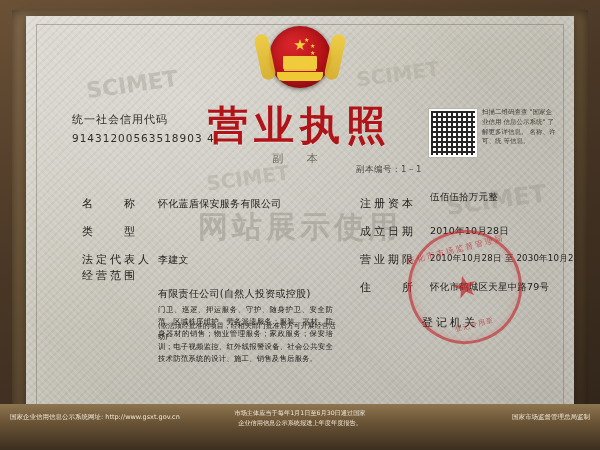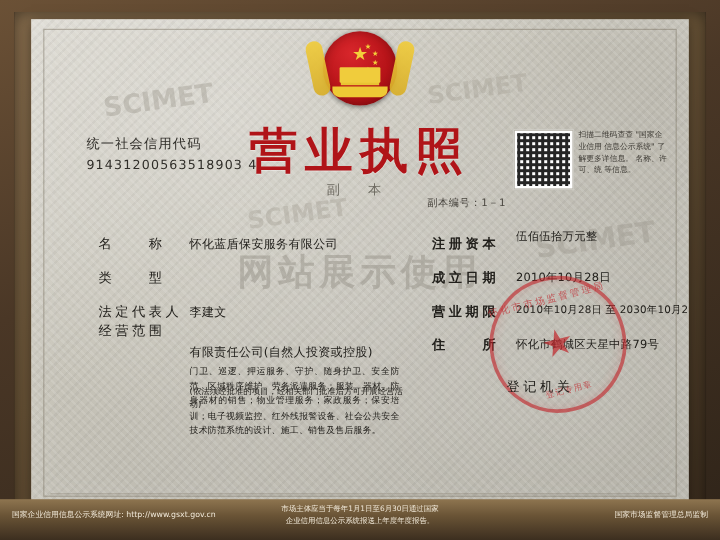--- a/index.html
+++ b/index.html
@@ -138,21 +138,21 @@
     position:absolute;left:132px;top:252px;width:175px;
     color:#22201c;font-size:7.4px;line-height:1.65;letter-spacing:.2px;
     white-space:normal;text-align:justify;margin-top:36px;
   }
   .scope-note{
     position:absolute;left:132px;top:305px;width:178px;
     color:#22201c;font-size:7px;line-height:1.5;
   }
 
   
-  .rlbl{font-size:11px;letter-spacing:3px;font-weight:bold;}
+  .rlbl{font-size:11px;letter-spacing:3px;}
   .rval{font-size:9.5px;letter-spacing:.2px;}
 
   
   .seal{
     position:absolute;right:52px;bottom:78px;width:108px;height:108px;
     border:3px solid rgba(192,32,38,.72);border-radius:50%;
     transform:rotate(-14deg);
     box-shadow:inset 0 0 10px rgba(192,32,38,.18);
     opacity:.85;
   }
@@ -170,21 +170,21 @@
   
   .authority{
     position:absolute;right:96px;bottom:92px;color:#22201c;font-size:11px;letter-spacing:3px;white-space:nowrap;
   }
   .issue-date{
     position:absolute;right:62px;bottom:62px;color:#22201c;font-size:10px;letter-spacing:2px;white-space:nowrap;
   }
 
   
   .bottom-strip{
-    position:absolute;left:0;right:0;bottom:0;height:34px;
+    position:absolute;left:0;right:0;bottom:0;height:46px;
     background:linear-gradient(#8e7550,#6a5436 40%,#3c2e1f);
     color:#efe7d6;
   }
   .bs-left{position:absolute;left:10px;top:9px;font-size:6.5px;white-space:nowrap;color:#f0e8d8;}
   .bs-center{position:absolute;left:50%;transform:translateX(-50%);top:4px;font-size:6.2px;line-height:1.55;text-align:center;color:#f0e8d8;white-space:nowrap;}
   .bs-right{position:absolute;right:10px;top:9px;font-size:6.5px;white-space:nowrap;color:#f0e8d8;}
 
   
   .sheet-foot{
     position:absolute;left:16px;right:16px;bottom:10px;height:1px;background:rgba(120,110,95,.35);

